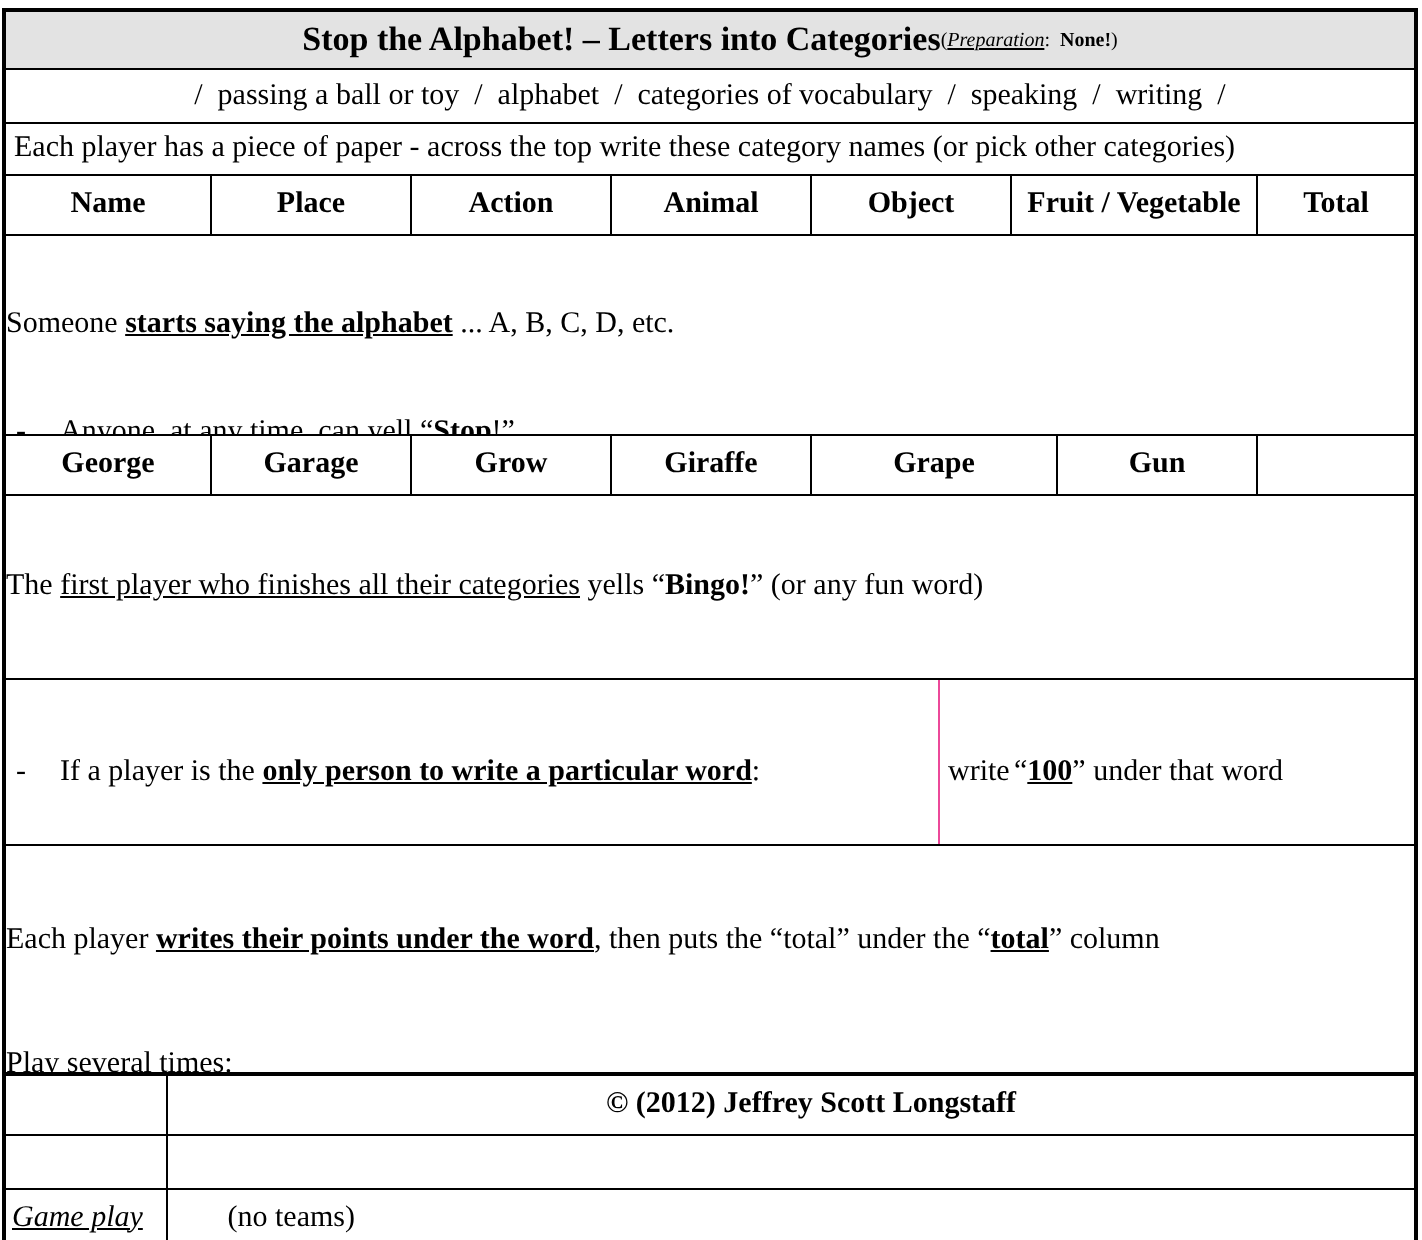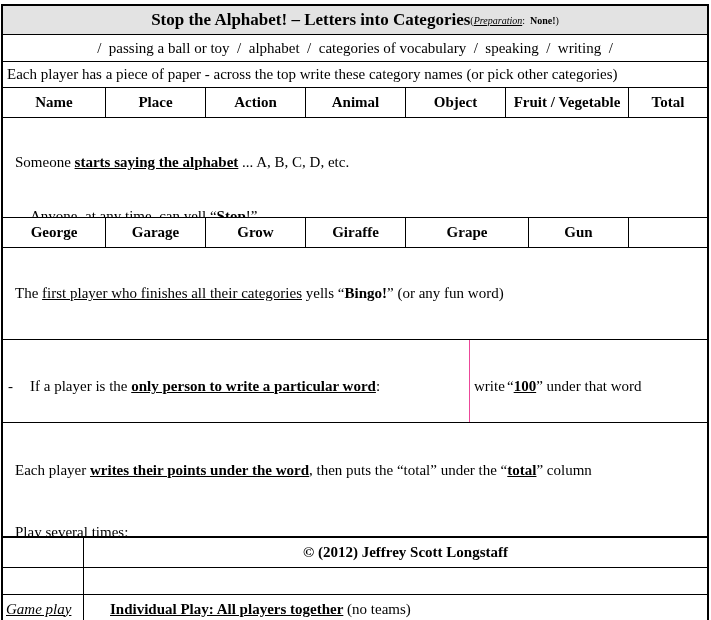--- a/index.html
+++ b/index.html
@@ -31,21 +31,21 @@
   .cols{display:flex;}
   .hdr-row{height:29px;}
   .cell{border-right:1px solid #000;display:flex;align-items:center;justify-content:center;font-weight:bold;overflow:hidden;}
   .cell.last{border-right:none;flex:1;}
   .w1{width:102px}.w2{width:99px}.w6{width:122px}
 
   
   .rules-row{height:98px;padding-top:1px;}
   .line{line-height:19.5px;}
   .lh19 .line{line-height:19px;}
-  .pad4{padding-left:12px;font-family:Liberation Serif, serif;}
+  .pad4{padding-left:0;font-family:Liberation Serif, serif;}
   .ind-dash{padding-left:5px;}
   .blt{display:inline-block;}
   .bw22{width:22px;}
   .bingo-row{height:89px;padding-top:2px;}
   .bingo-dash{padding-left:37px;}
 
   
   .scoring-row{height:82px;}
   .score-left{width:466px;border-right:1px solid #ec4899;padding-top:3px;box-sizing:content-box;}
   .score-right{flex:1;padding-top:3px;padding-left:4px;}
@@ -143,16 +143,16 @@
     <div class="br center">© (2012) Jeffrey Scott Longstaff</div>
   </div>
 
   <div class="row cols spacer-row">
     <div class="bl"></div>
     <div class="br"></div>
   </div>
 
   <div class="row cols gameplay-row">
     <div class="bl"><span class="i u">Game play</span></div>
-    <div class="br"><span class="b u">Individual Play: All players together</span><span> (no teams)</span></div>
+    <div class="br"><span> (no teams)</span></div>
   </div>
 
 </div>
 
 </body></html>

